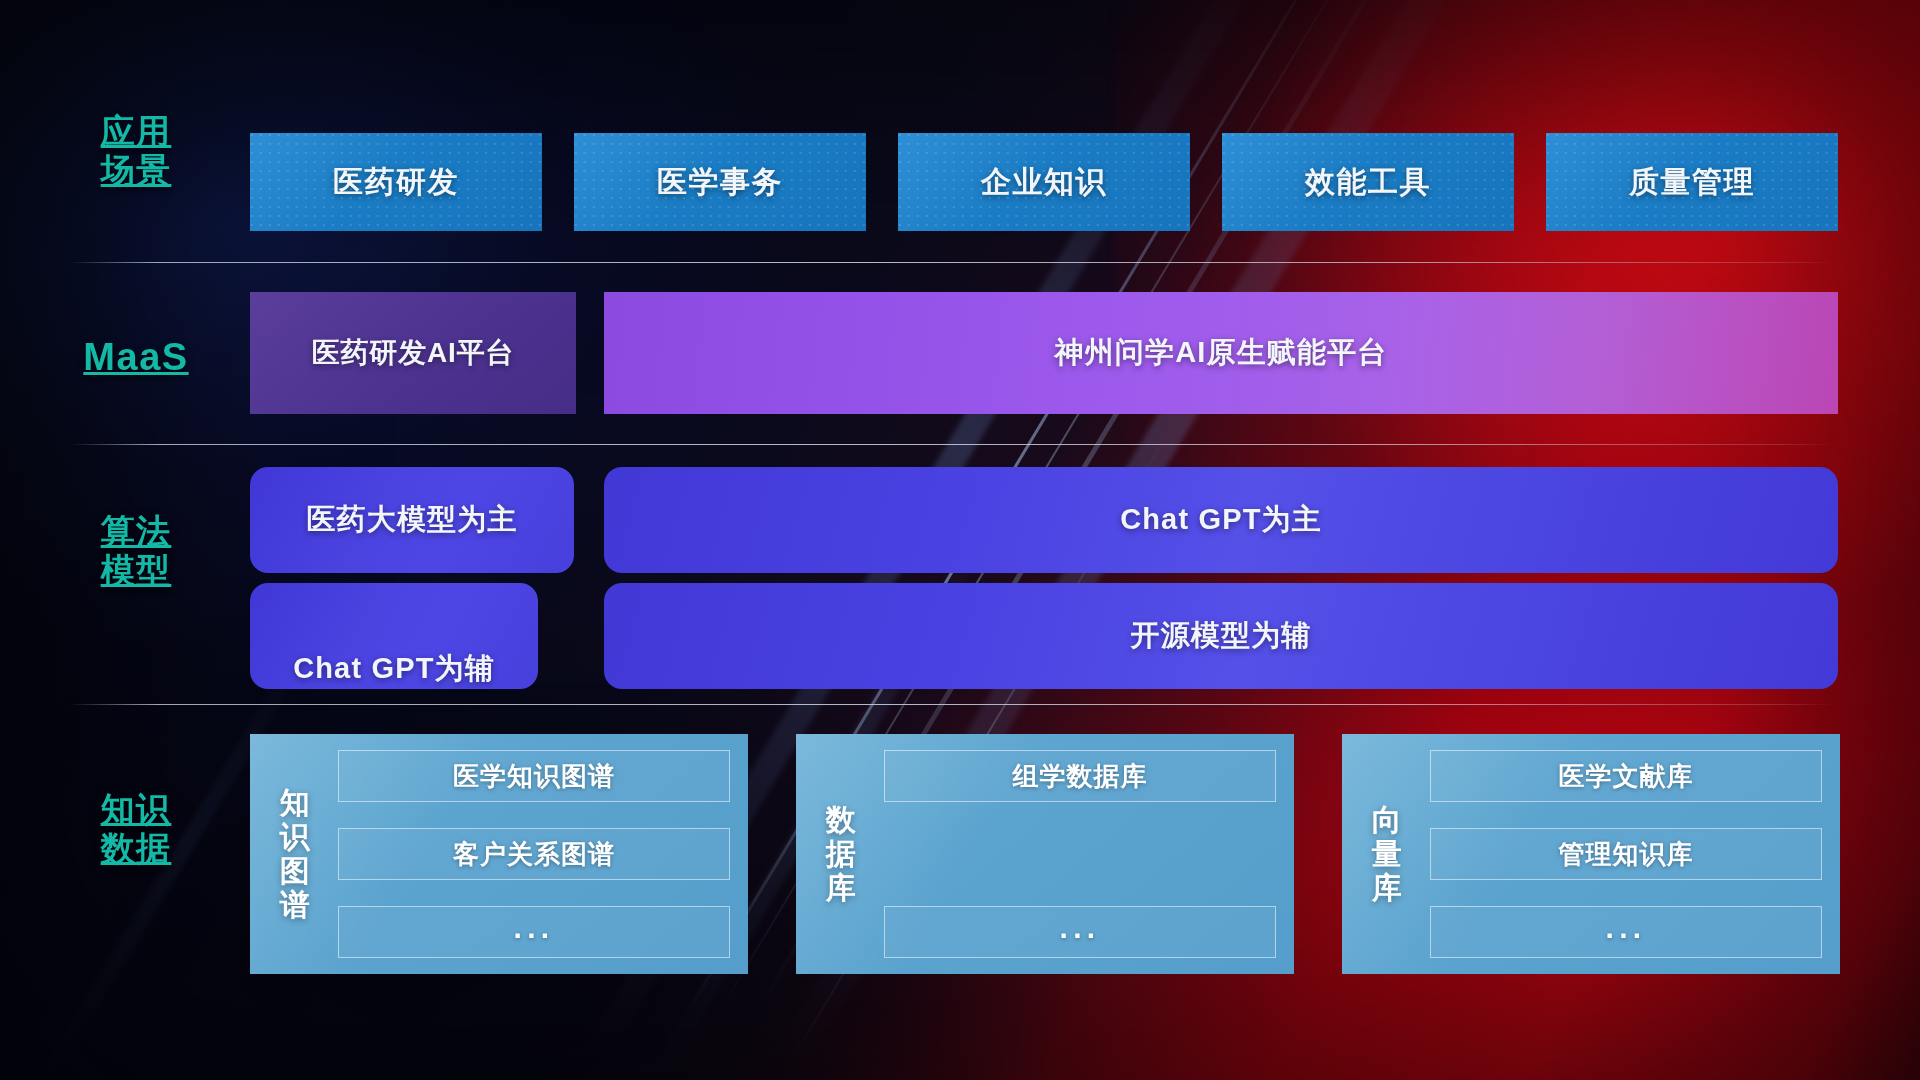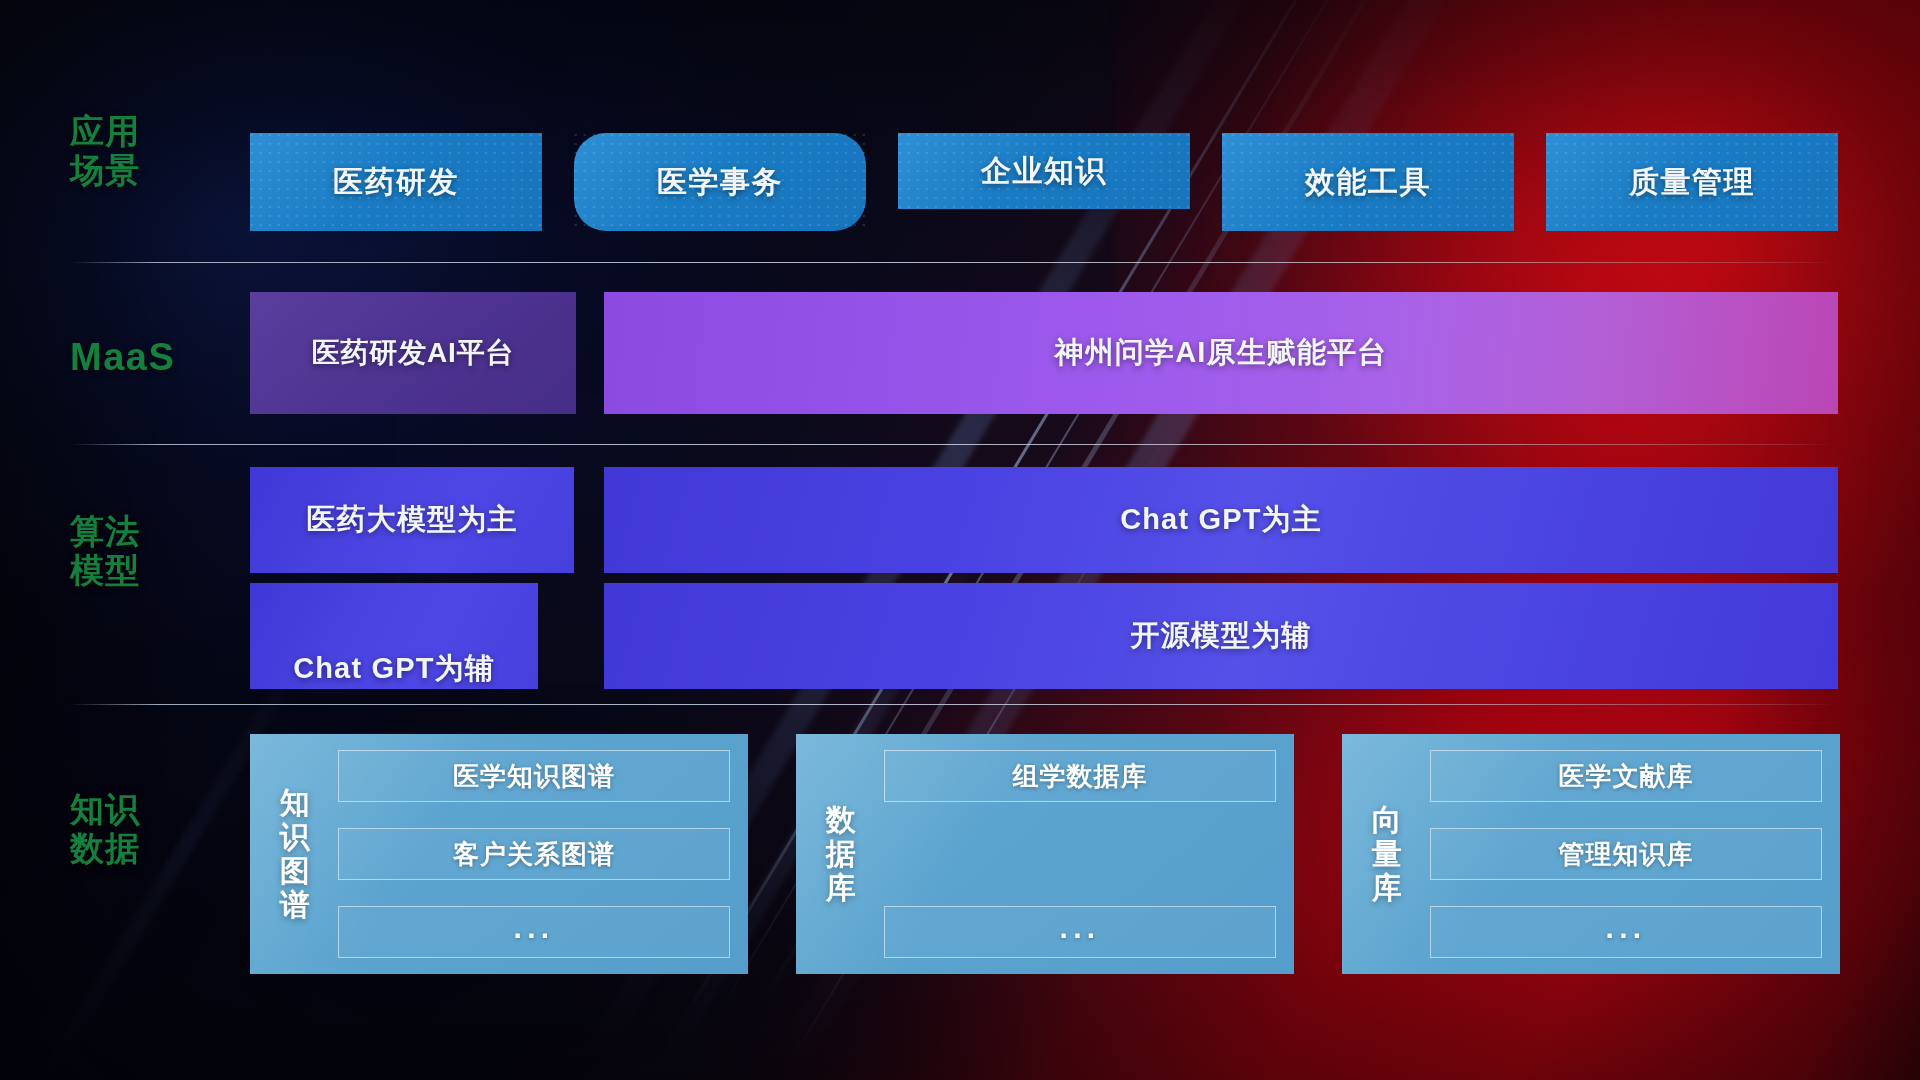--- a/index.html
+++ b/index.html
@@ -22,43 +22,43 @@
   .streak{position:absolute;background:linear-gradient(to bottom,rgba(150,190,255,0) 0%,rgba(168,200,255,.40) 38%,rgba(190,215,255,.55) 55%,rgba(150,190,255,0) 100%);
     transform:rotate(31deg);transform-origin:top left;filter:blur(.6px);}
   .streak.soft{background:linear-gradient(to bottom,rgba(120,160,240,0) 0%,rgba(130,170,245,.20) 45%,rgba(120,160,240,0) 100%);filter:blur(2.5px);}
   .vign{position:absolute;inset:0;box-shadow:inset 0 0 260px 90px rgba(0,0,0,.55);}
 
   
   #stage{position:absolute;inset:0;z-index:5;}
   .divider{position:absolute;left:70px;width:1765px;height:1px;
     background:linear-gradient(to right,rgba(150,160,185,0) 0%,rgba(186,196,215,.85) 5%,rgba(198,206,225,.9) 45%,rgba(205,195,205,.78) 75%,rgba(170,150,165,.25) 97%,rgba(150,140,150,0) 100%);}
 
-  .rowlabel{position:absolute;color:#15803d;font-weight:700;text-align:left;
-    letter-spacing:.04em;line-height:1.16;text-shadow:0 2px 7px rgba(0,0,0,.75);}
+  .rowlabel{position:absolute;color:#14b8a6;font-weight:700;text-align:center;
+    letter-spacing:.04em;line-height:1.16;text-shadow:0 2px 7px rgba(0,0,0,.75);text-decoration:underline;}
 
   .cell{position:absolute;display:flex;align-items:center;justify-content:center;
     color:#f2f6fb;font-weight:700;text-shadow:0 2px 6px rgba(0,0,0,.45);
     box-sizing:border-box;}
 
   
   .app-box{background:linear-gradient(135deg,#2f8fd6 0%,#1a7cc4 45%,#1774bd 100%);
     font-size:30px;letter-spacing:.05em;text-align:right;}
   .app-box::after{content:"";position:absolute;inset:0;opacity:.22;
     background:radial-gradient(circle at 18% 22%,rgba(255,255,255,.55) 0 1px,transparent 1.4px) 0 0/9px 9px;
     pointer-events:none;}
 
   
   .maas-left{background:linear-gradient(140deg,#5b3e9c 0%,#4e3391 50%,#462d86 100%);
     font-size:28px;letter-spacing:.03em;}
   .maas-right{background:linear-gradient(96deg,#8d4ae0 0%,#9552e8 22%,#9e5bec 45%,#a862e8 64%,#b35fd6 80%,#b94fc0 93%,#bb46b4 100%);
     font-size:29px;letter-spacing:.04em;text-align:right;}
 
   
   .algo{background:linear-gradient(118deg,#4037d6 0%,#4a43e0 38%,#4d46e4 62%,#4740dd 100%);
-    font-size:29px;letter-spacing:.04em;}
+    font-size:29px;letter-spacing:.04em;border-radius:18px;}
   .algo-wide{background:linear-gradient(105deg,#4138d6 0%,#4a42e2 30%,#5550e8 52%,#4b45e1 74%,#4339d7 100%);}
 
   
   .kgroup{position:absolute;background:linear-gradient(140deg,#68aed6 0%,#5ba4cf 40%,#559ecb 100%);
     display:flex;align-items:center;box-sizing:border-box;padding:16px 18px 16px 16px;}
   .kgroup::after{content:"";position:absolute;inset:0;pointer-events:none;
     background:linear-gradient(118deg,rgba(255,255,255,.13) 0%,rgba(255,255,255,0) 38%);}
   .kvert{width:58px;flex:0 0 58px;color:#fff;font-weight:700;font-size:30px;
     line-height:1.14;text-align:center;letter-spacing:.02em;
     text-shadow:0 2px 6px rgba(0,0,0,.35);z-index:2;}
@@ -97,24 +97,24 @@
   <div class="divider" style="top:704px;"></div>
 
   <div class="rowlabel" style="left:70px;top:112px;width:132px;font-size:34px;">
     <div>应用</div>
     <div>场景</div>
   </div>
 
   <div class="cell app-box" style="left:250px;top:133px;width:292px;height:98px;">
     <span>医药研发</span>
   </div>
-  <div class="cell app-box" style="left:574px;top:133px;width:292px;height:98px;border-radius:32px;">
+  <div class="cell app-box" style="left:574px;top:133px;width:292px;height:98px;">
     <span>医学事务</span>
   </div>
-  <div class="cell app-box" style="left:898px;top:133px;width:292px;height:76px;">
+  <div class="cell app-box" style="left:898px;top:133px;width:292px;height:98px;">
     <span>企业知识</span>
   </div>
   <div class="cell app-box" style="left:1222px;top:133px;width:292px;height:98px;">
     <span>效能工具</span>
   </div>
   <div class="cell app-box" style="left:1546px;top:133px;width:292px;height:98px;">
     <span>质量管理</span>
   </div>
 
   <div class="rowlabel" style="left:70px;top:335px;width:132px;font-size:38px;">

